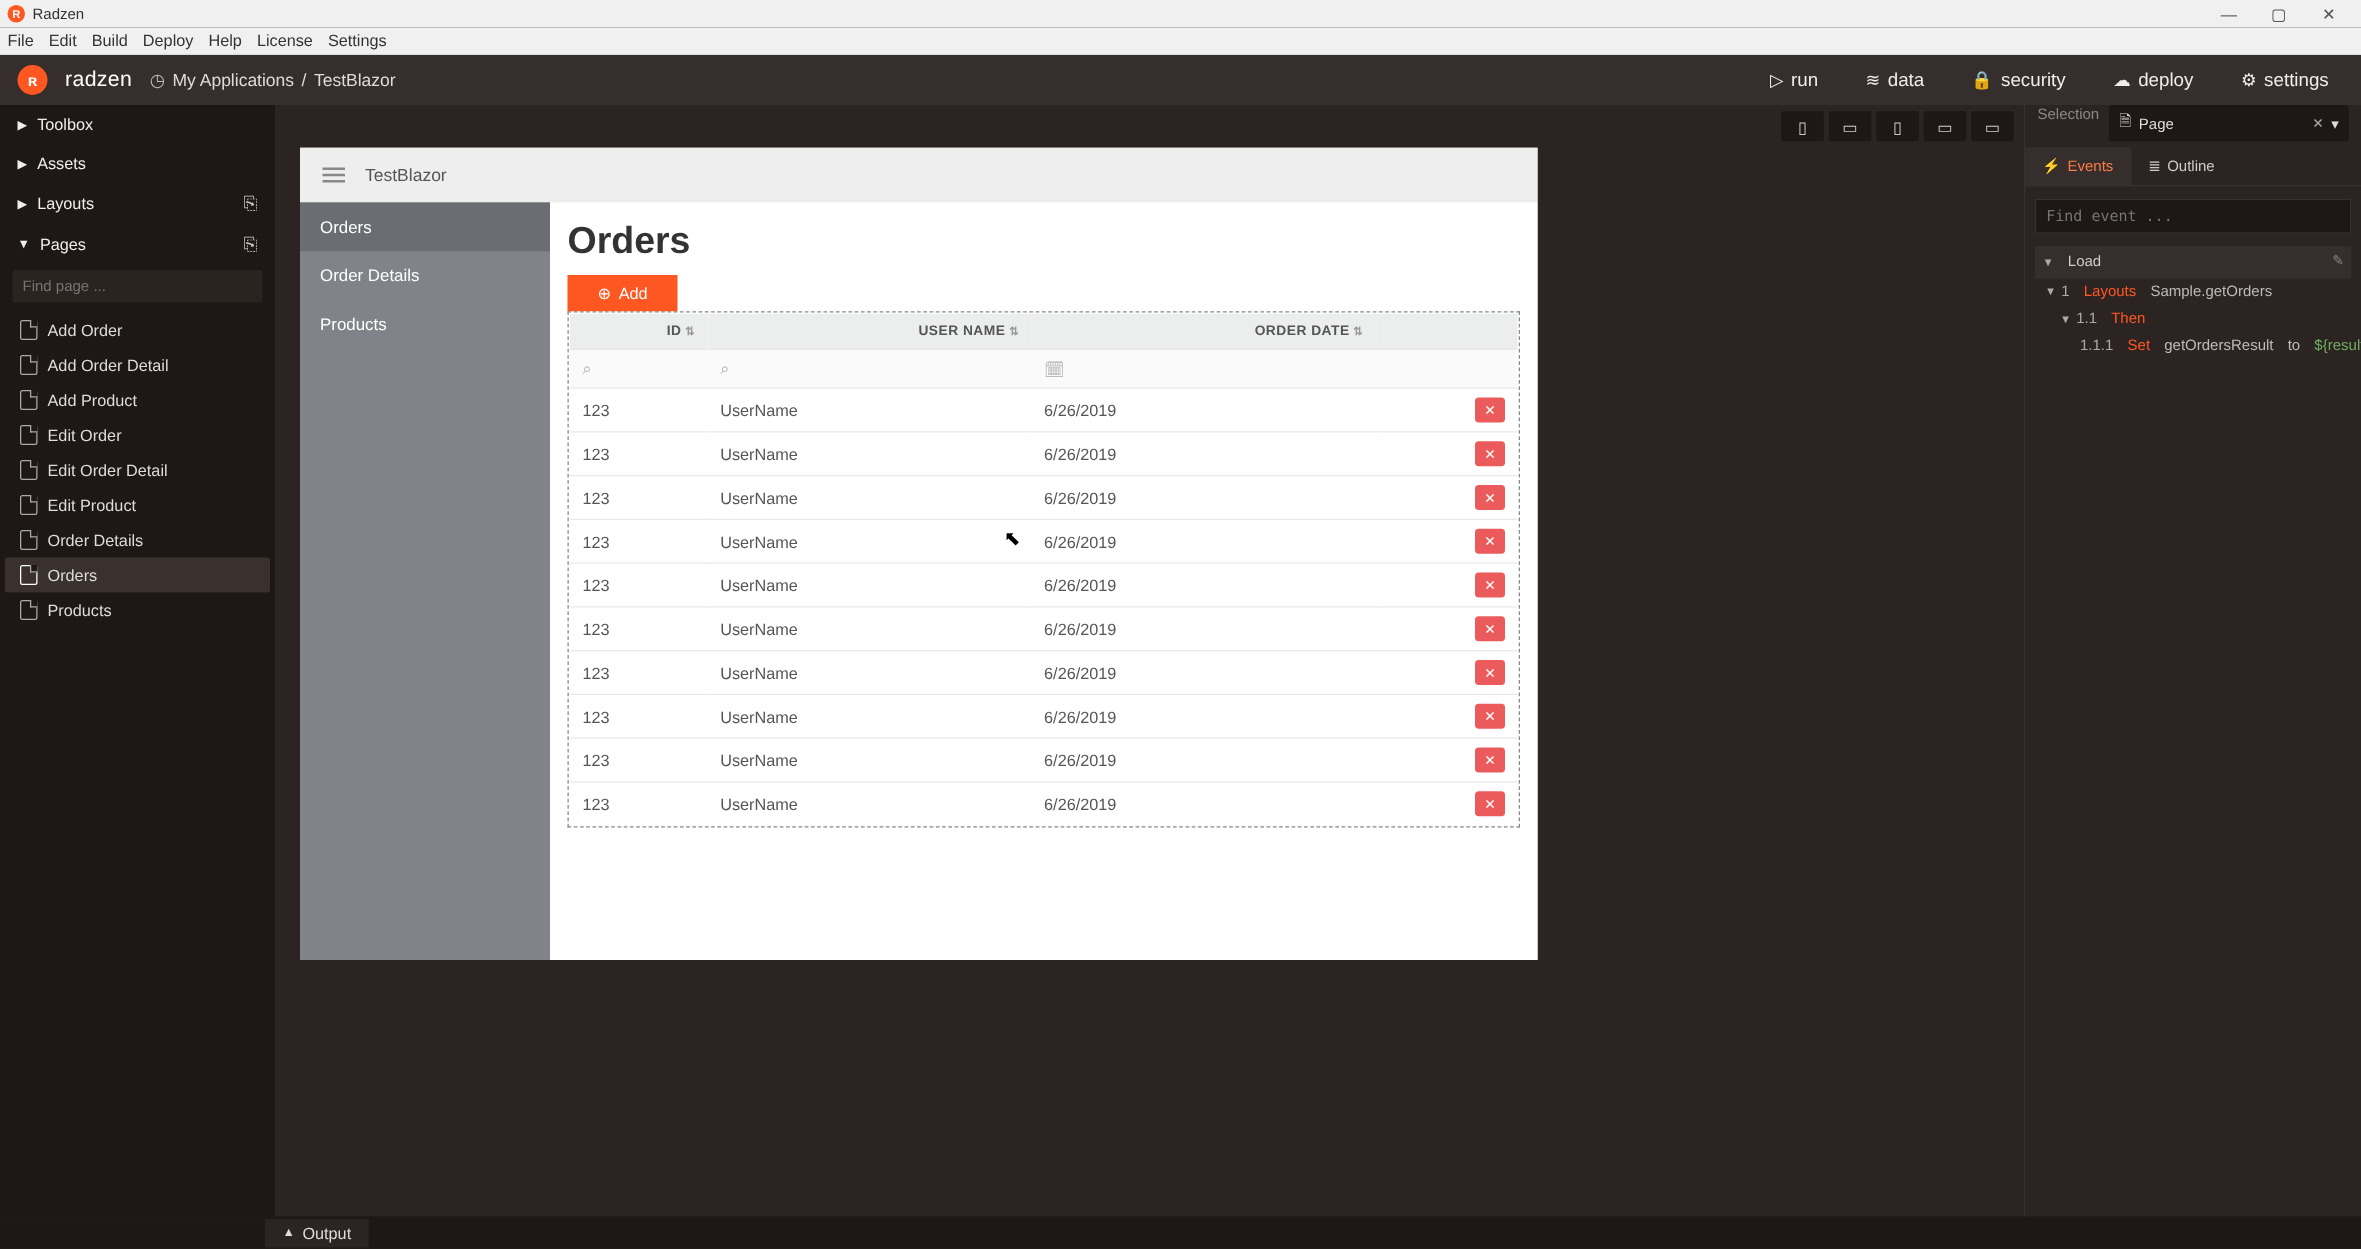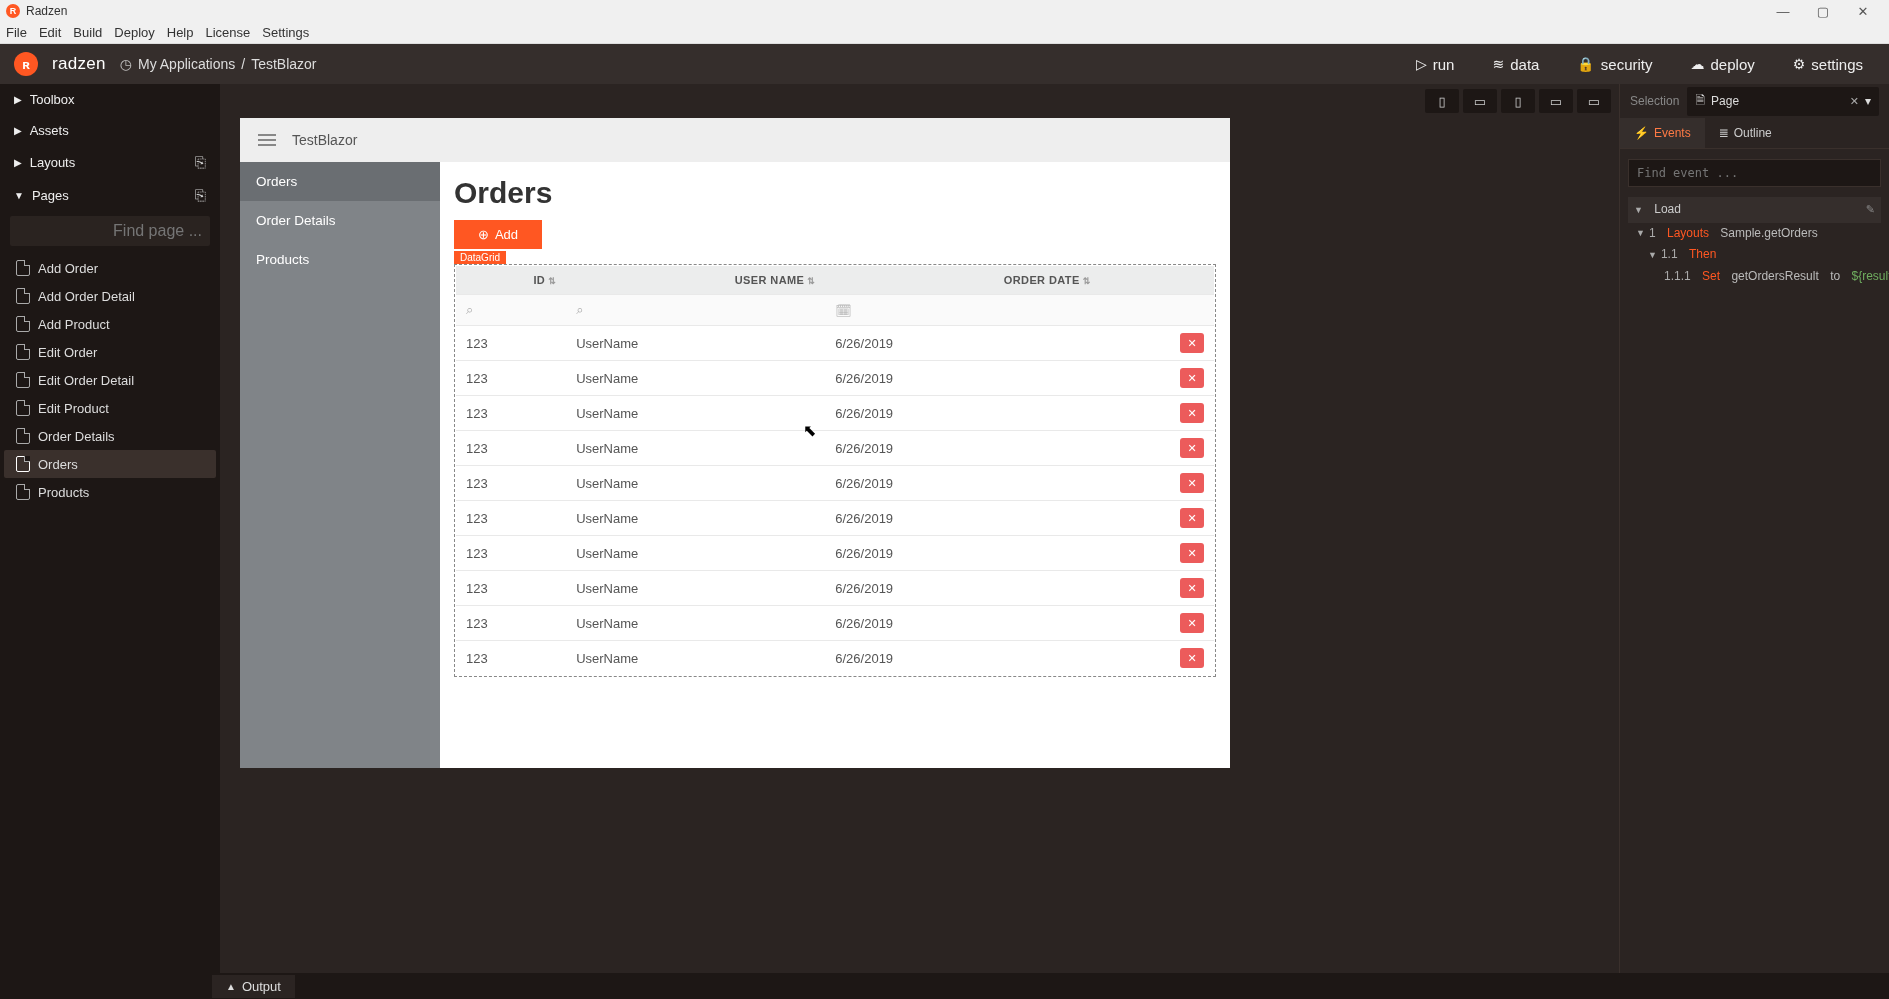--- a/index.html
+++ b/index.html
@@ -29,21 +29,21 @@
 
 .mainrow { display: flex; height: calc(100% - 22px - 22px - 40px - 26px); }
 
 
 .leftpanel { width: 220px; background: #1d1715; display: flex; flex-direction: column; }
 .lp-header { padding: 8px 14px; color:#eee; font-size:13px; display:flex; align-items:center; gap:8px; cursor:pointer;}
 .lp-header .chev { font-size:10px; }
 .lp-header .spacer { flex:1;}
 .lp-addicon { color:#ccc; font-size:14px;}
 .lp-search { margin: 4px 10px 8px; }
-.lp-search input { width:100%; background:#2a2320; border:none; padding:6px 8px; color:#ccc; font-size:16px; outline:none; border-radius:2px;text-align:right;}
+.lp-search input { width:100%; background:#2a2320; border:none; padding:6px 8px; color:#ccc; font-size:12px; outline:none; border-radius:2px;}
 .lp-list { padding: 0 4px;}
 .lp-item { display:flex; align-items:center; gap:8px; padding:6px 12px; color:#ddd; font-size:13px; cursor:pointer; border-radius:2px;}
 .lp-item .fileico { width:14px; height:16px; border:1.5px solid #aaa; border-radius:2px; position:relative;}
 .lp-item .fileico::after { content:""; position:absolute; right:-1px; top:-1px; width:5px; height:5px; background:#1d1715; border-bottom:1.5px solid #aaa; border-left:1.5px solid #aaa;}
 .lp-item.active { background:#3a302c;}
 .lp-item.active .fileico { border-color:#fff;}
 
 
 .canvasarea { flex:1; background:#2b2422; display:flex; flex-direction:column;}
 .devicebar { height: 34px; display:flex; align-items:center; justify-content:flex-end; padding:0 8px; gap:4px; }
@@ -71,21 +71,21 @@
 table.dg td { padding:7px 10px; border-top:1px solid #e9e9e9; color:#555;}
 table.dg tr.filterrow td { background:#fafafa; color:#aaa;}
 .delbtn { background:#ec5b5b; color:#fff; border:none; border-radius:3px; width:24px; height:20px; font-size:11px; cursor:pointer; display:inline-flex;align-items:center;justify-content:center;}
 .prev-footer { padding:14px 18px; color:#666; font-size:13.5px; background:#eee;}
 
 
 .fake-cursor { position:absolute; left:803px; top:421px; font-size:16px; color:#000; pointer-events:none;}
 
 
 .rightpanel { width:270px; background:#2b2422; border-left:1px solid #3a302c; display:flex; flex-direction:column;}
-.rp-selbar { height:34px; display:flex; align-items:center; padding:0 10px; gap:8px;}
+.rp-selbar { height:34px; display:flex; align-items:flex-start; padding:0 10px; gap:8px;}
 .rp-selbar .lbl { color:#888; font-size:12px;}
 .rp-selbar .pagebox { flex:1; background:#1d1715; display:flex; align-items:center; padding:4px 8px; gap:6px; color:#ddd; font-size:12px; border-radius:2px;}
 .rp-selbar .pagebox .sp { flex:1;}
 .rp-selbar .pagebox .x { color:#aaa; font-size:11px;}
 .rp-tabs { display:flex; border-bottom:1px solid #3a302c;}
 .rp-tab { padding:8px 14px; font-size:12px; color:#ccc; cursor:pointer; display:flex; align-items:center; gap:5px;}
 .rp-tab.active { color:#ff7a45; background:#352e2c;}
 .rp-body { padding:10px 8px; font-size:12px;}
 .rp-search { width:100%; background:#1d1715; border:1px solid #3a302c; padding:6px 8px; color:#aaa; font-family:monospace; font-size:12px; outline:none; margin-bottom:10px;}
 .rp-tree { font-family: monospace; font-size:12px; color:#ccc; line-height:1.8;}
@@ -246,21 +246,20 @@
               <div class="navitem active">Orders</div>
               <div class="navitem">Order Details</div>
               <div class="navitem">Products</div>
             </div>
           <div class="prev-main">
             <h1>Orders</h1>
             <button class="addbtn">
                 <span>⊕</span>
                 <span>Add</span>
               </button>
-            <div><span class="dg-label">DataGrid</span></div>
             <div class="dg-wrapper">
               <table class="dg">
                 <thead>
                   <tr>
                     <th><span>ID</span><span class="sortico">⇅</span></th>
                     <th><span>USER NAME</span><span class="sortico">⇅</span></th>
                     <th><span>ORDER DATE</span><span class="sortico">⇅</span></th>
                     <th></th>
                   </tr>
                 </thead>

